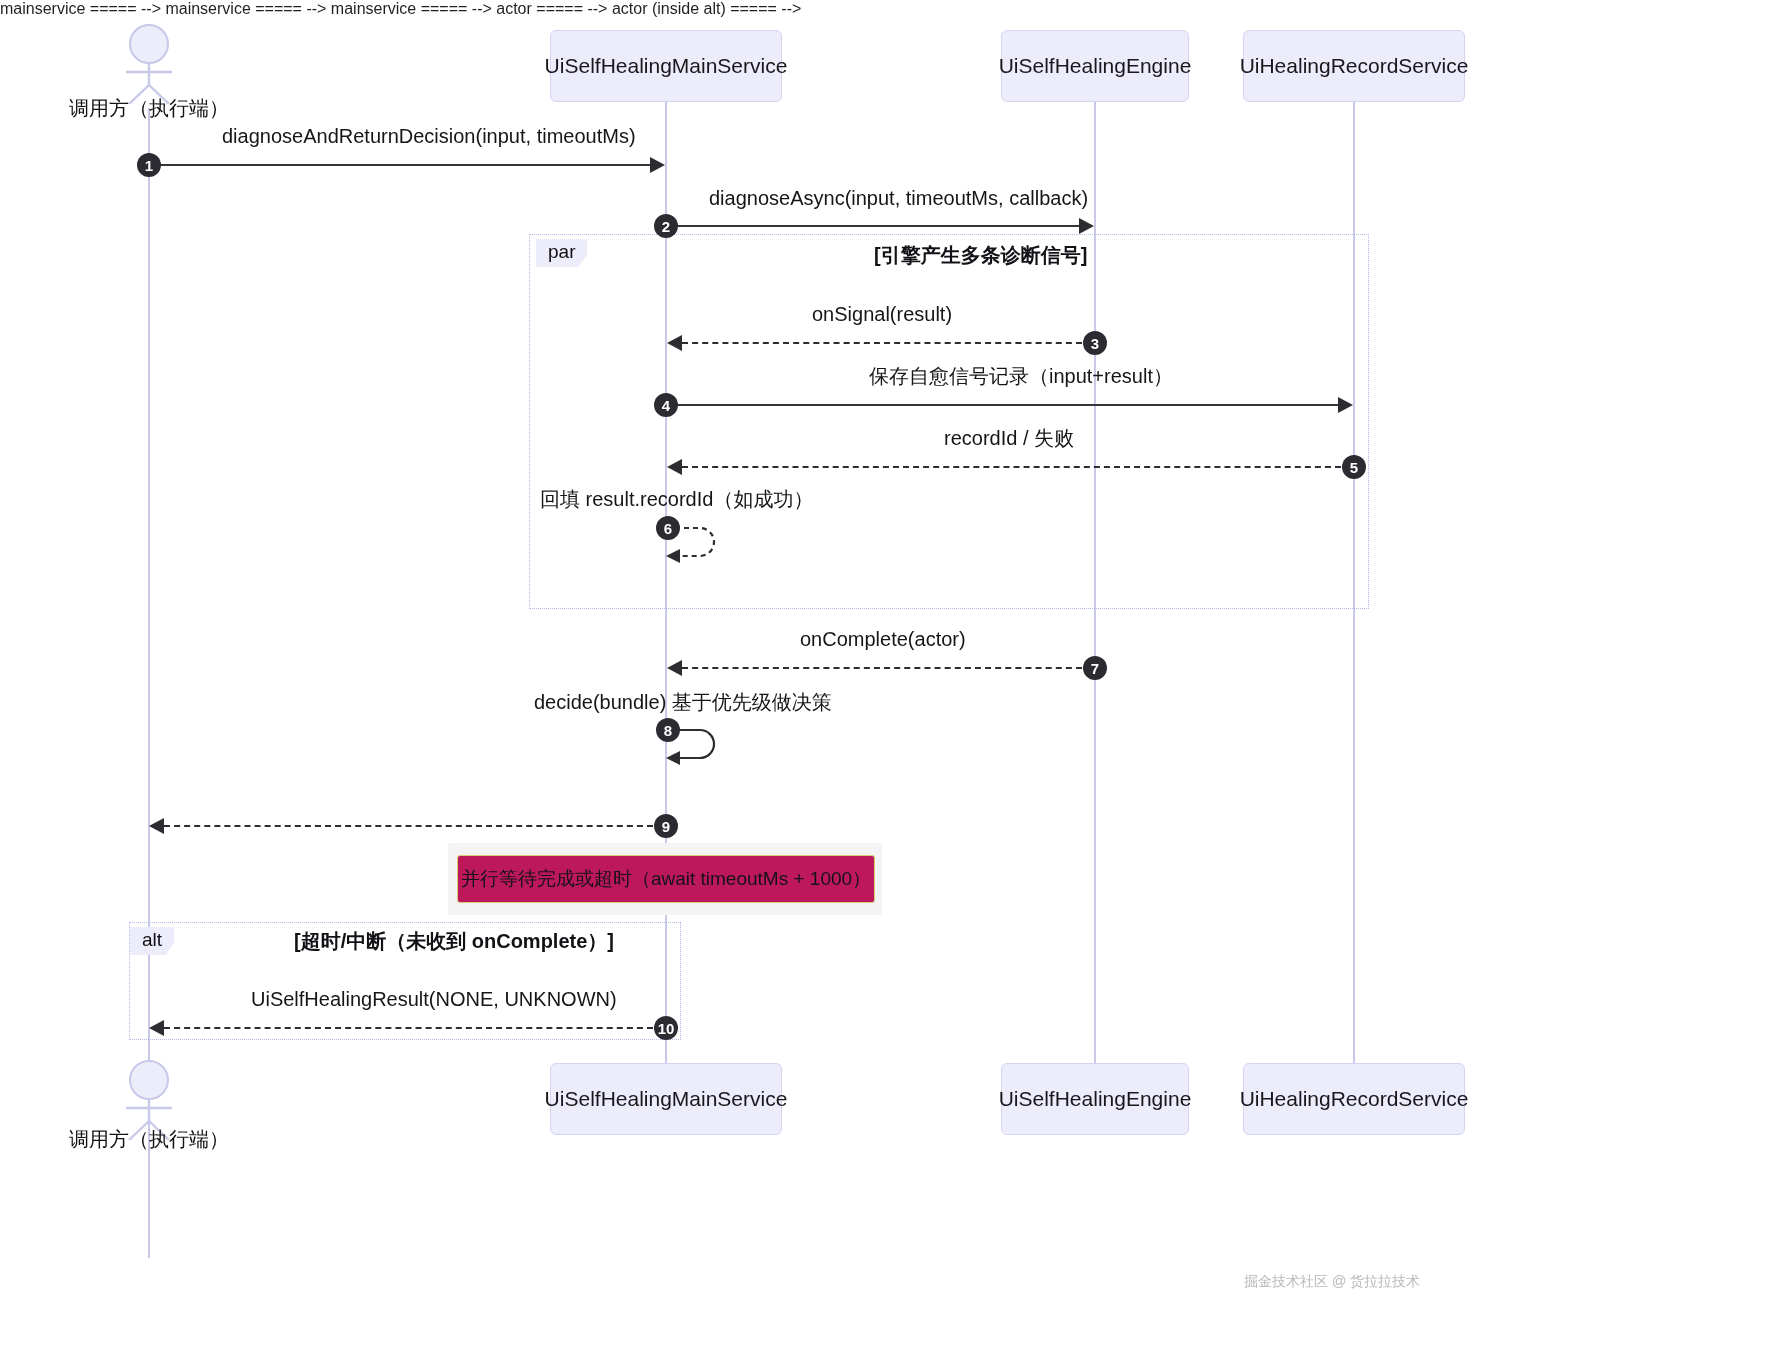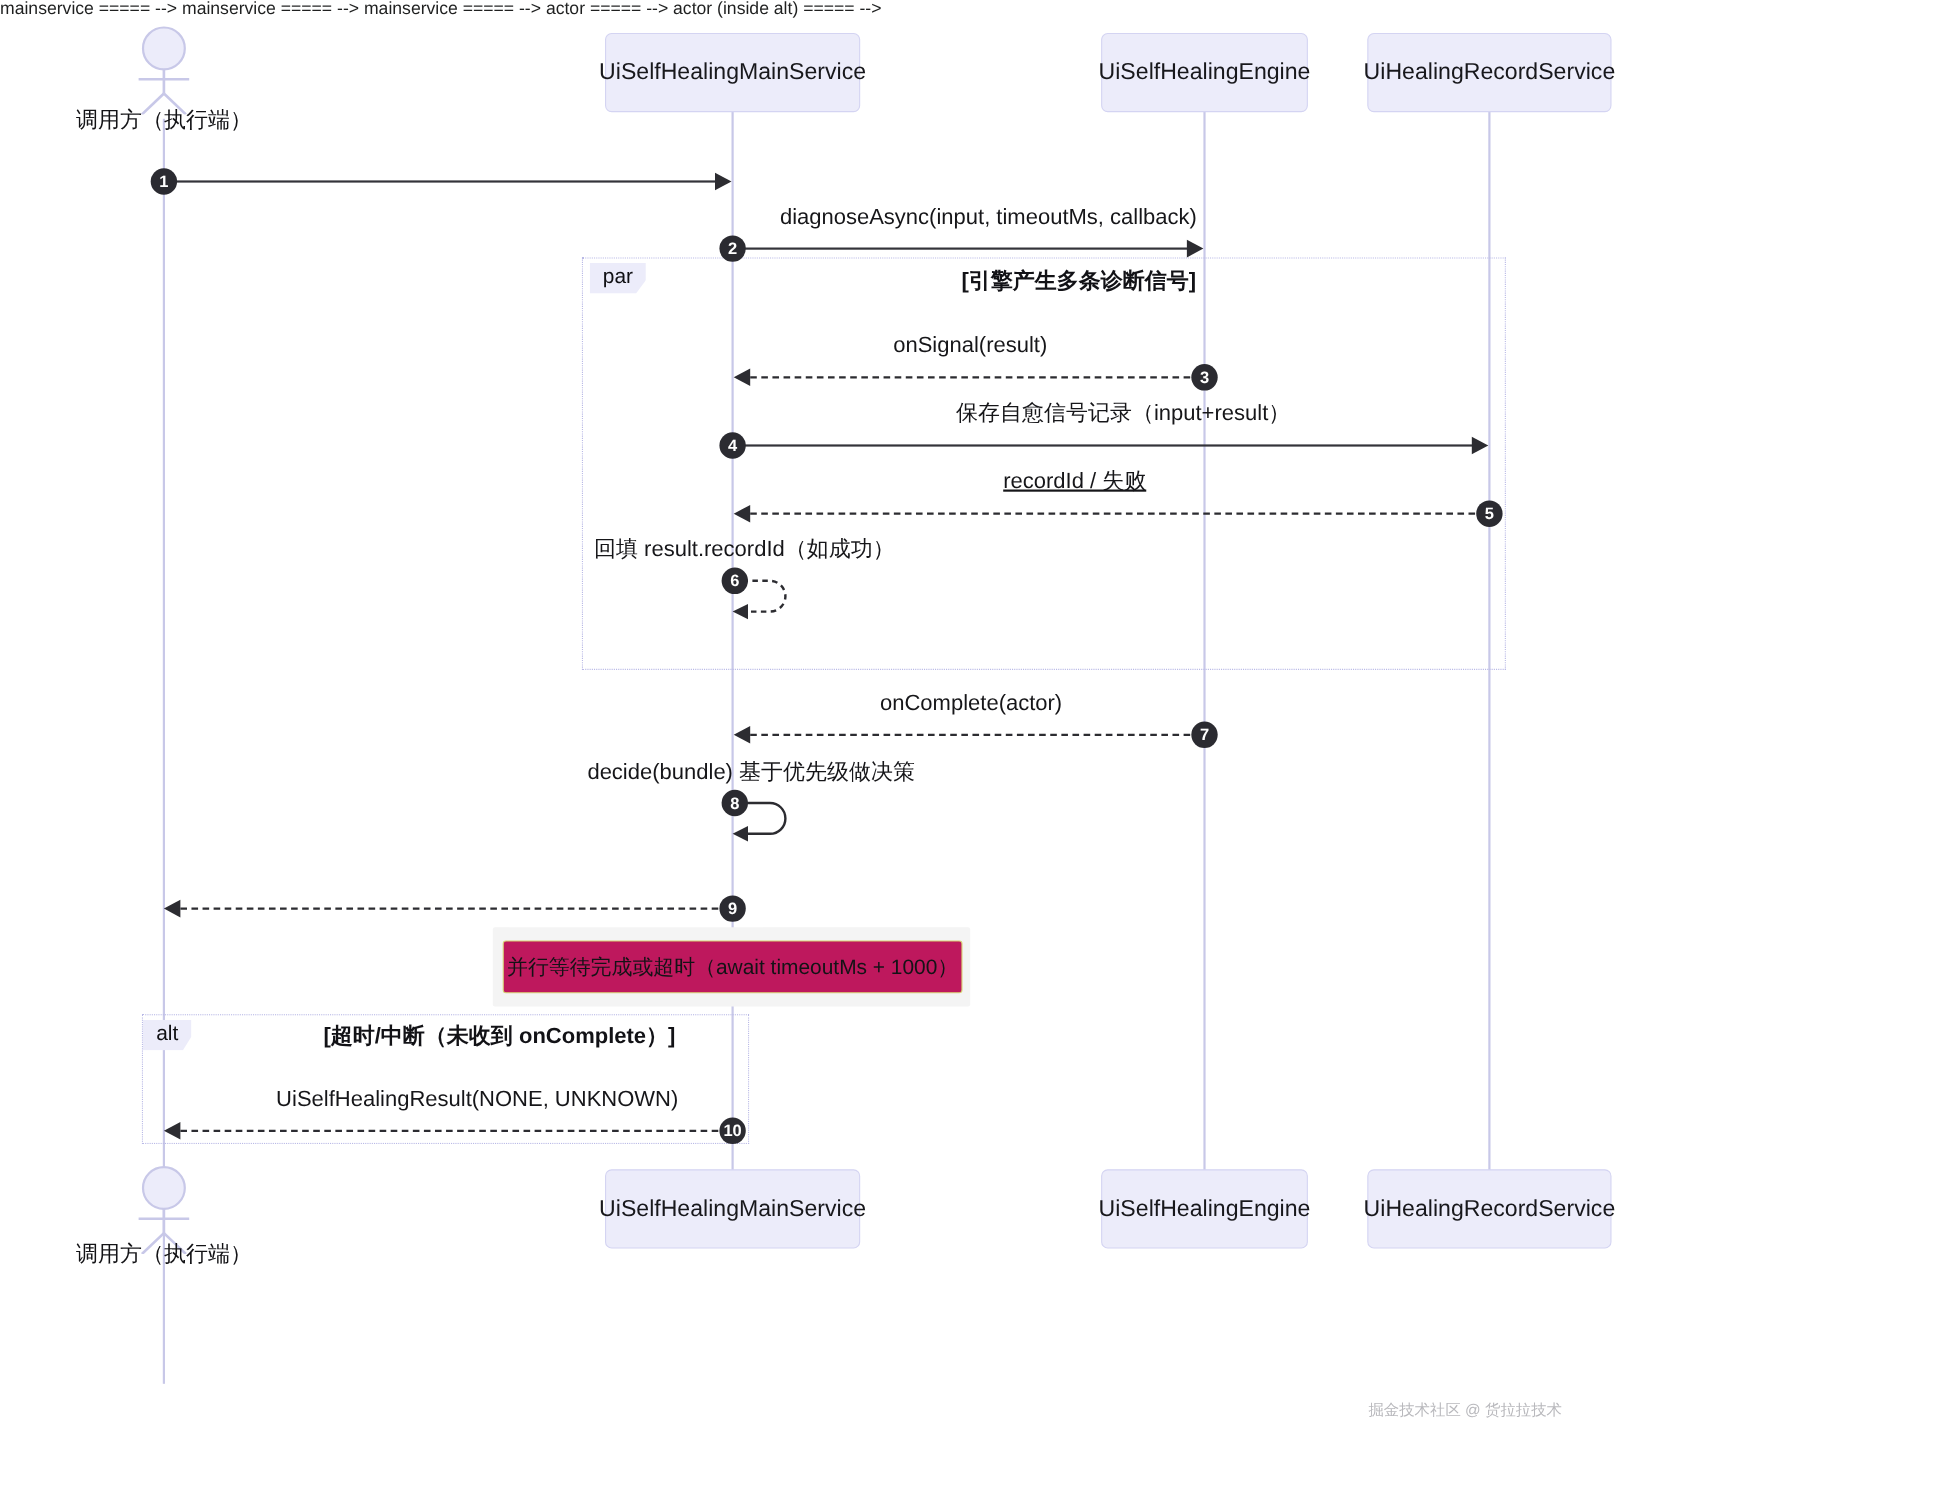--- a/index.html
+++ b/index.html
@@ -140,20 +140,21 @@
   <div class="frag" style="left:529px; top:234px; width:840px; height:375px;"></div>
   <div class="frag-tag" style="left:536px; top:239px;">par</div>
   <div class="frag-cond" style="left:874px; top:242px;">[引擎产生多条诊断信号]</div>
 
   
   <div class="frag" style="left:129px; top:922px; width:552px; height:118px;"></div>
   <div class="frag-tag" style="left:130px; top:927px;text-align:center;">alt</div>
   <div class="frag-cond" style="left:294px; top:928px;">[超时/中断（未收到 onComplete）]</div>
 
   
+  <div class="msg-label" style="left:222px; top:124px;">diagnoseAndReturnDecision(input, timeoutMs)</div>
   <div class="msg-line solid" style="left:149px; top:164px; width:503px;"></div>
   <div class="arrow right" style="left:650px; top:157px;"></div>
   <div class="seqnum" style="left:137px; top:153px;">1</div>
 
   
   <div class="msg-label" style="left:709px; top:186px;">diagnoseAsync(input, timeoutMs, callback)</div>
   <div class="msg-line solid" style="left:666px; top:225px; width:415px;"></div>
   <div class="arrow right" style="left:1079px; top:218px;"></div>
   <div class="seqnum" style="left:654px; top:214px;">2</div>
 
@@ -163,21 +164,21 @@
   <div class="arrow left" style="left:667px; top:335px;"></div>
   <div class="seqnum" style="left:1083px; top:331px;">3</div>
 
   
   <div class="msg-label" style="left:869px; top:364px;">保存自愈信号记录（input+result）</div>
   <div class="msg-line solid" style="left:666px; top:404px; width:674px;"></div>
   <div class="arrow right" style="left:1338px; top:397px;"></div>
   <div class="seqnum" style="left:654px; top:393px;">4</div>
 
    mainservice ===== --&gt;
-  <div class="msg-label" style="left:912px; top:426px;text-decoration:underline;">recordId / 失败</div>
+  <div class="msg-label" style="left:944px; top:426px;">recordId / 失败</div>
   <div class="msg-line dashed" style="left:682px; top:466px; width:659px;"></div>
   <div class="arrow left" style="left:667px; top:459px;"></div>
   <div class="seqnum" style="left:1342px; top:455px;">5</div>
 
   
   <div class="msg-label" style="left:540px; top:487px;">回填 result.recordId（如成功）</div>
   <div class="selfloop" style="left:664px; top:522px;">
     <svg width="66" height="40" viewBox="0 0 66 40" aria-hidden="true">
       <path d="M2,6 L36,6 A14,14 0 0 1 36,34 L16,34" fill="none" stroke="#2c2c31" stroke-width="2.2" stroke-dasharray="5,4"></path>
       <polygon points="16,27 2,34 16,41" fill="#2c2c31"></polygon>

